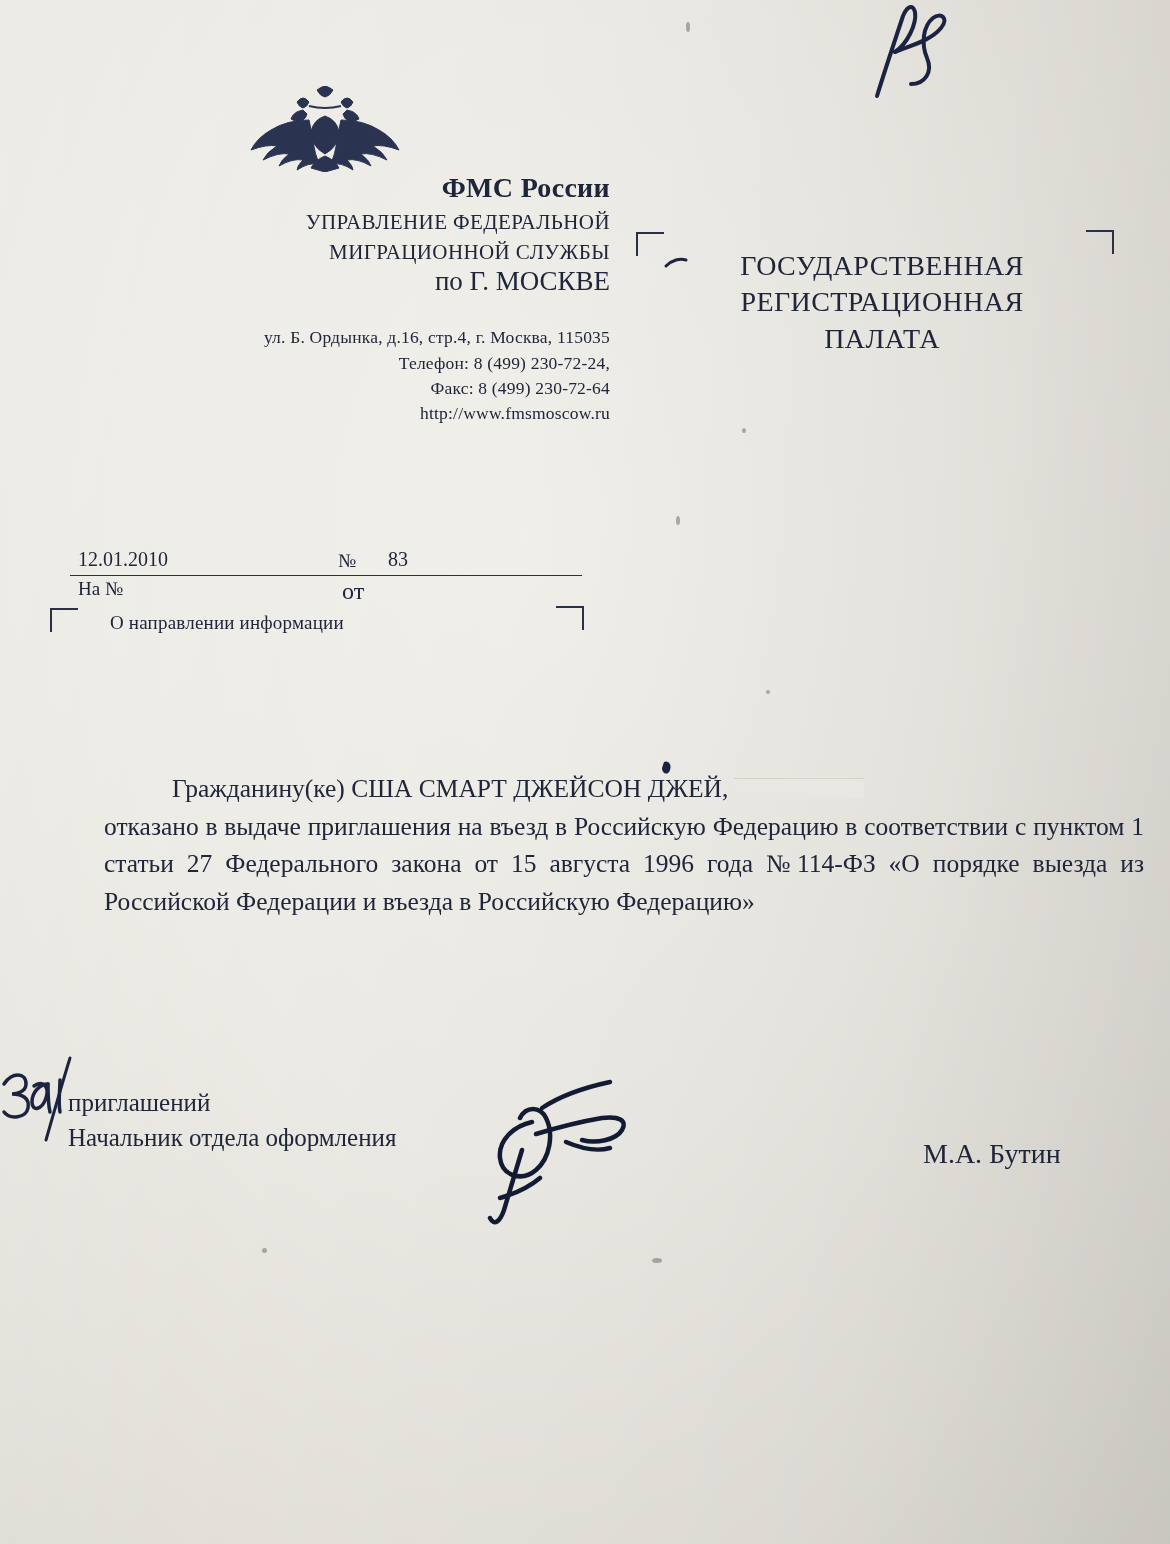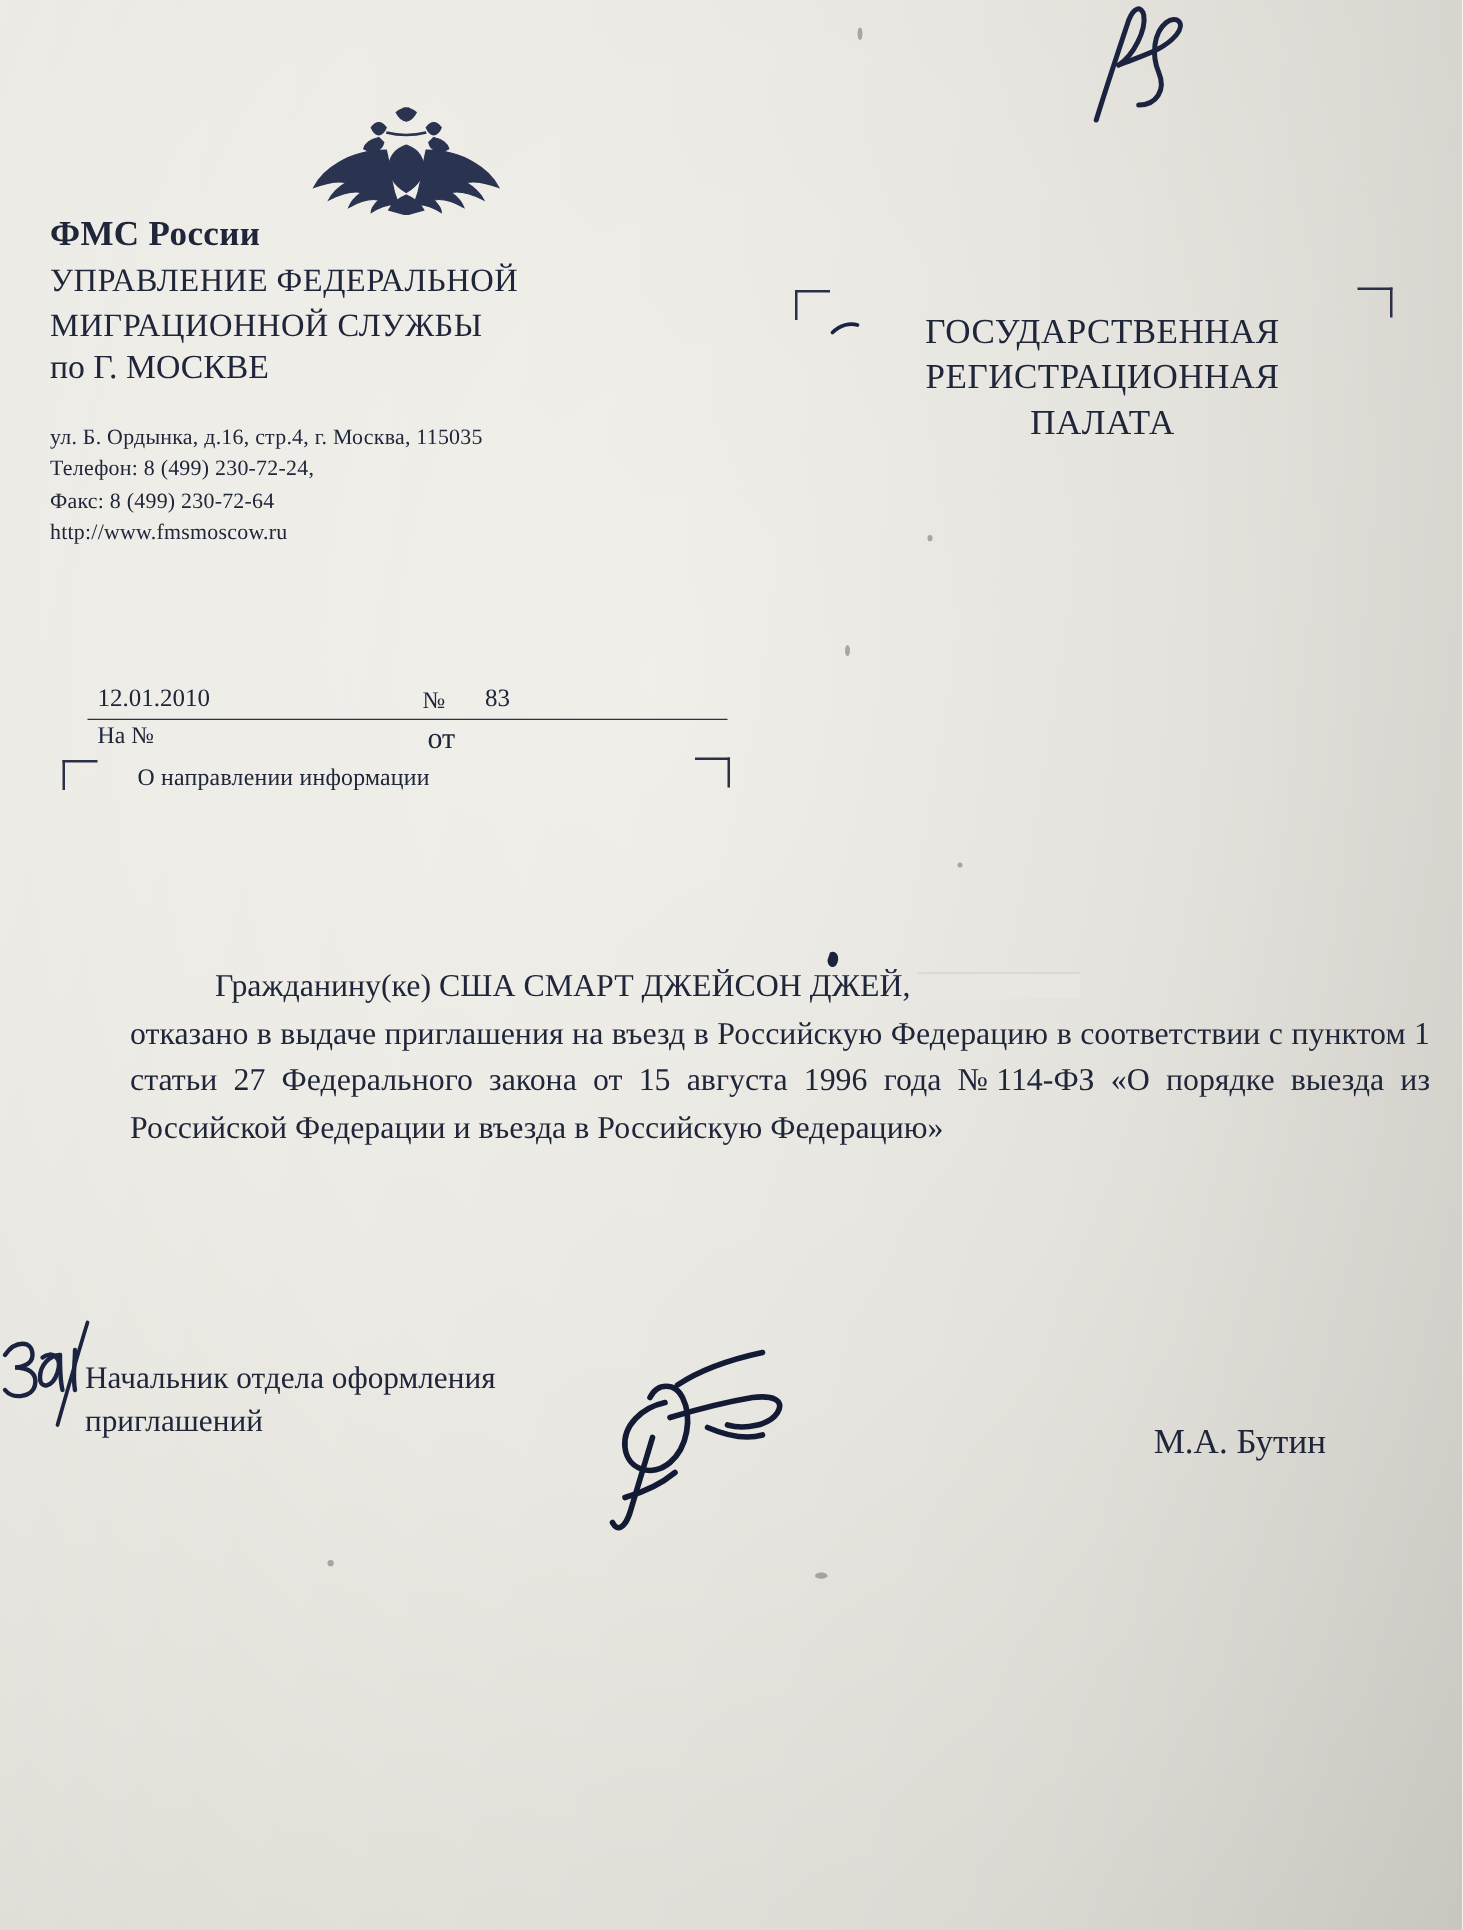--- a/index.html
+++ b/index.html
@@ -36,39 +36,39 @@
     position: absolute;
     inset: 0;
   }
 
   
   .letterhead {
     position: absolute;
     left: 40px;
     top: 88px;
     width: 570px;
-    text-align: left;
+    text-align: right;
   }
   .emblem {
     height: 82px;
     margin-bottom: 2px;
     display: flex;
     align-items: center;
     justify-content: center;
   }
   .emblem svg { display:block; }
 
   .org-short {
     font-weight: bold;
     font-size: 28px;
     letter-spacing: 0.3px;
     margin-top: 2px;
   }
   .org-line1, .org-line2 {
-    font-size: 26px;
+    font-size: 21px;
     letter-spacing: 0.4px;
     line-height: 1.15;
     margin-top: 6px;
   }
   .org-line3 {
     font-size: 27px;
     line-height: 1.15;
     margin-top: 2px;
   }
   .org-paren {
@@ -287,22 +287,22 @@
     <div>РЕГИСТРАЦИОННАЯ</div>
     <div>ПАЛАТА</div>
   </div>
 
   <div class="body-text">
     <p class="indent"><span>Гражданину(ке)  США  СМАРТ  ДЖЕЙСОН  ДЖЕЙ,</span><span class="redaction"></span></p>
     <p>отказано в выдаче приглашения на въезд в Российскую Федерацию в соответствии с пунктом 1 статьи 27 Федерального закона  от 15 августа 1996 года №114-ФЗ «О порядке выезда из Российской Федерации и въезда в Российскую Федерацию»</p>
   </div>
 
   <div class="sig-title">
+    <div>приглашений</div>
     <div>Начальник отдела оформления</div>
-    <div>приглашений</div>
   </div>
   <div class="sig-name">М.А. Бутин</div>
 
   <div class="pen" style="left:855px;top:0px;">
     <svg width="160" height="110" viewBox="0 0 160 110">
       <g fill="none" stroke="#1b2340" stroke-width="4" stroke-linecap="round">
         <path d="M22 96 C 30 70, 40 40, 48 16 C 52 6, 58 4, 60 12 C 62 24, 52 44, 40 52"></path>
         <path d="M40 52 C 60 44, 76 40, 86 28 C 94 18, 86 12, 78 18 C 68 26, 66 44, 72 58 C 78 72, 70 84, 56 84"></path>
       </g>
     </svg>

